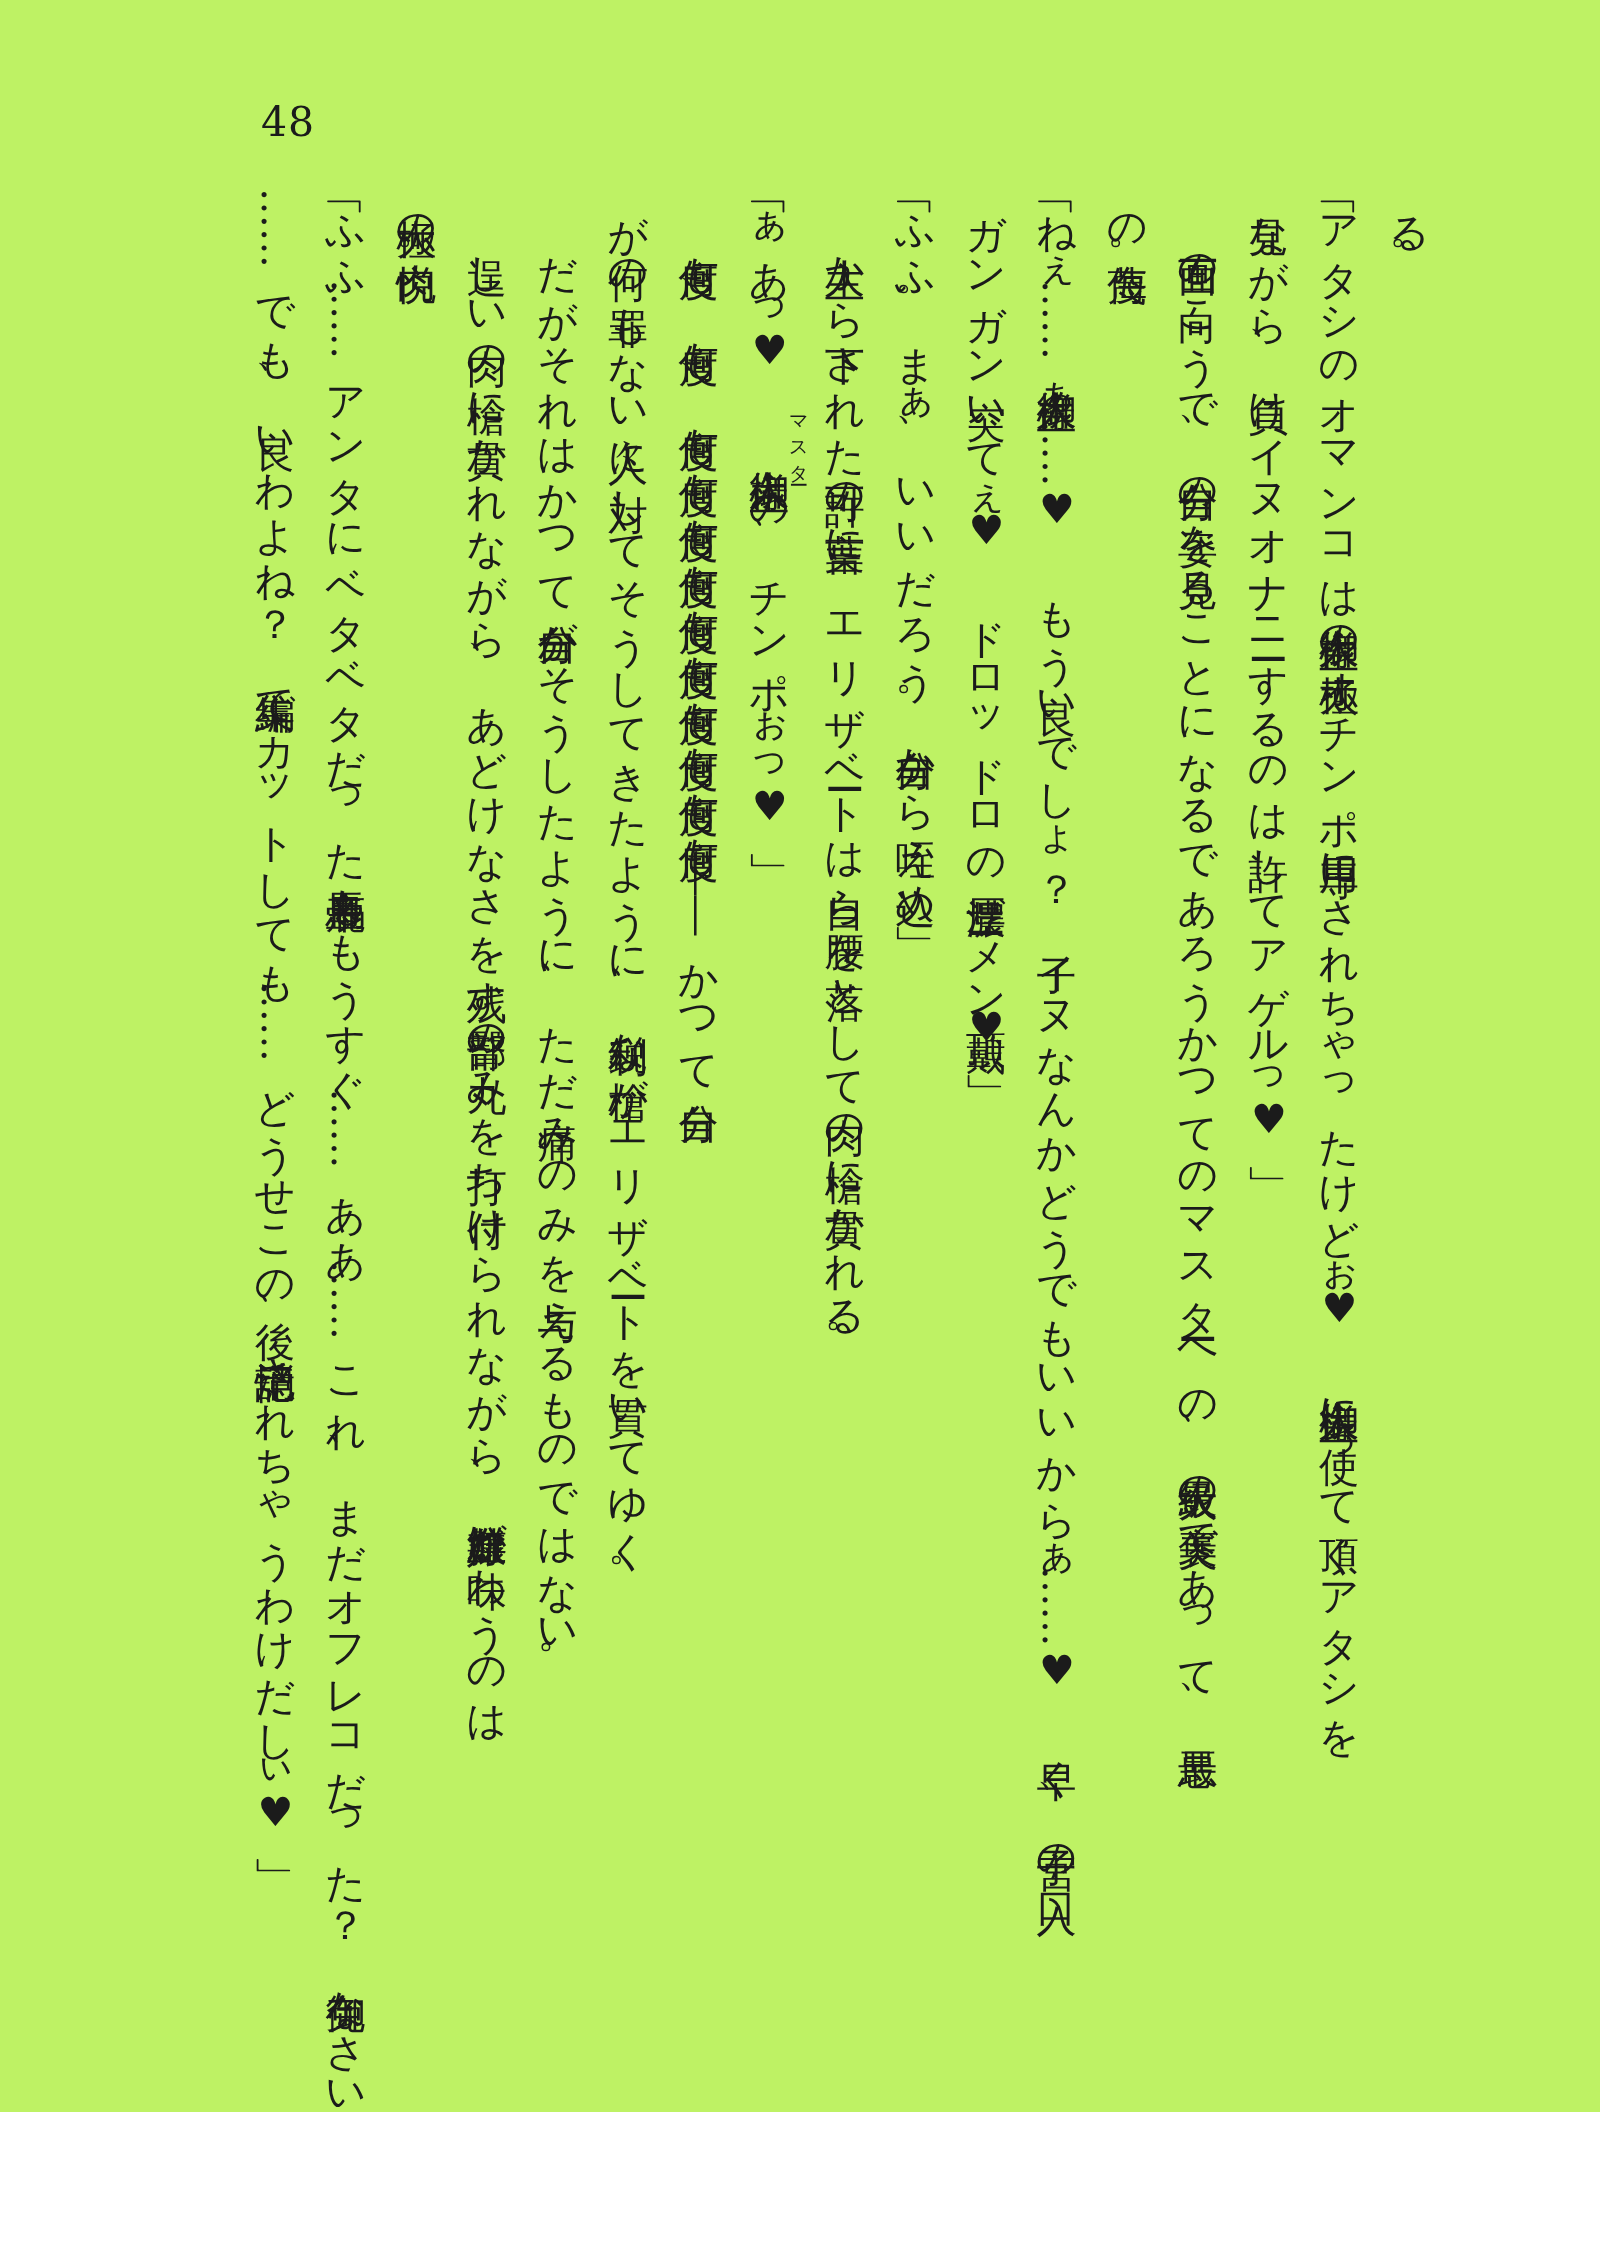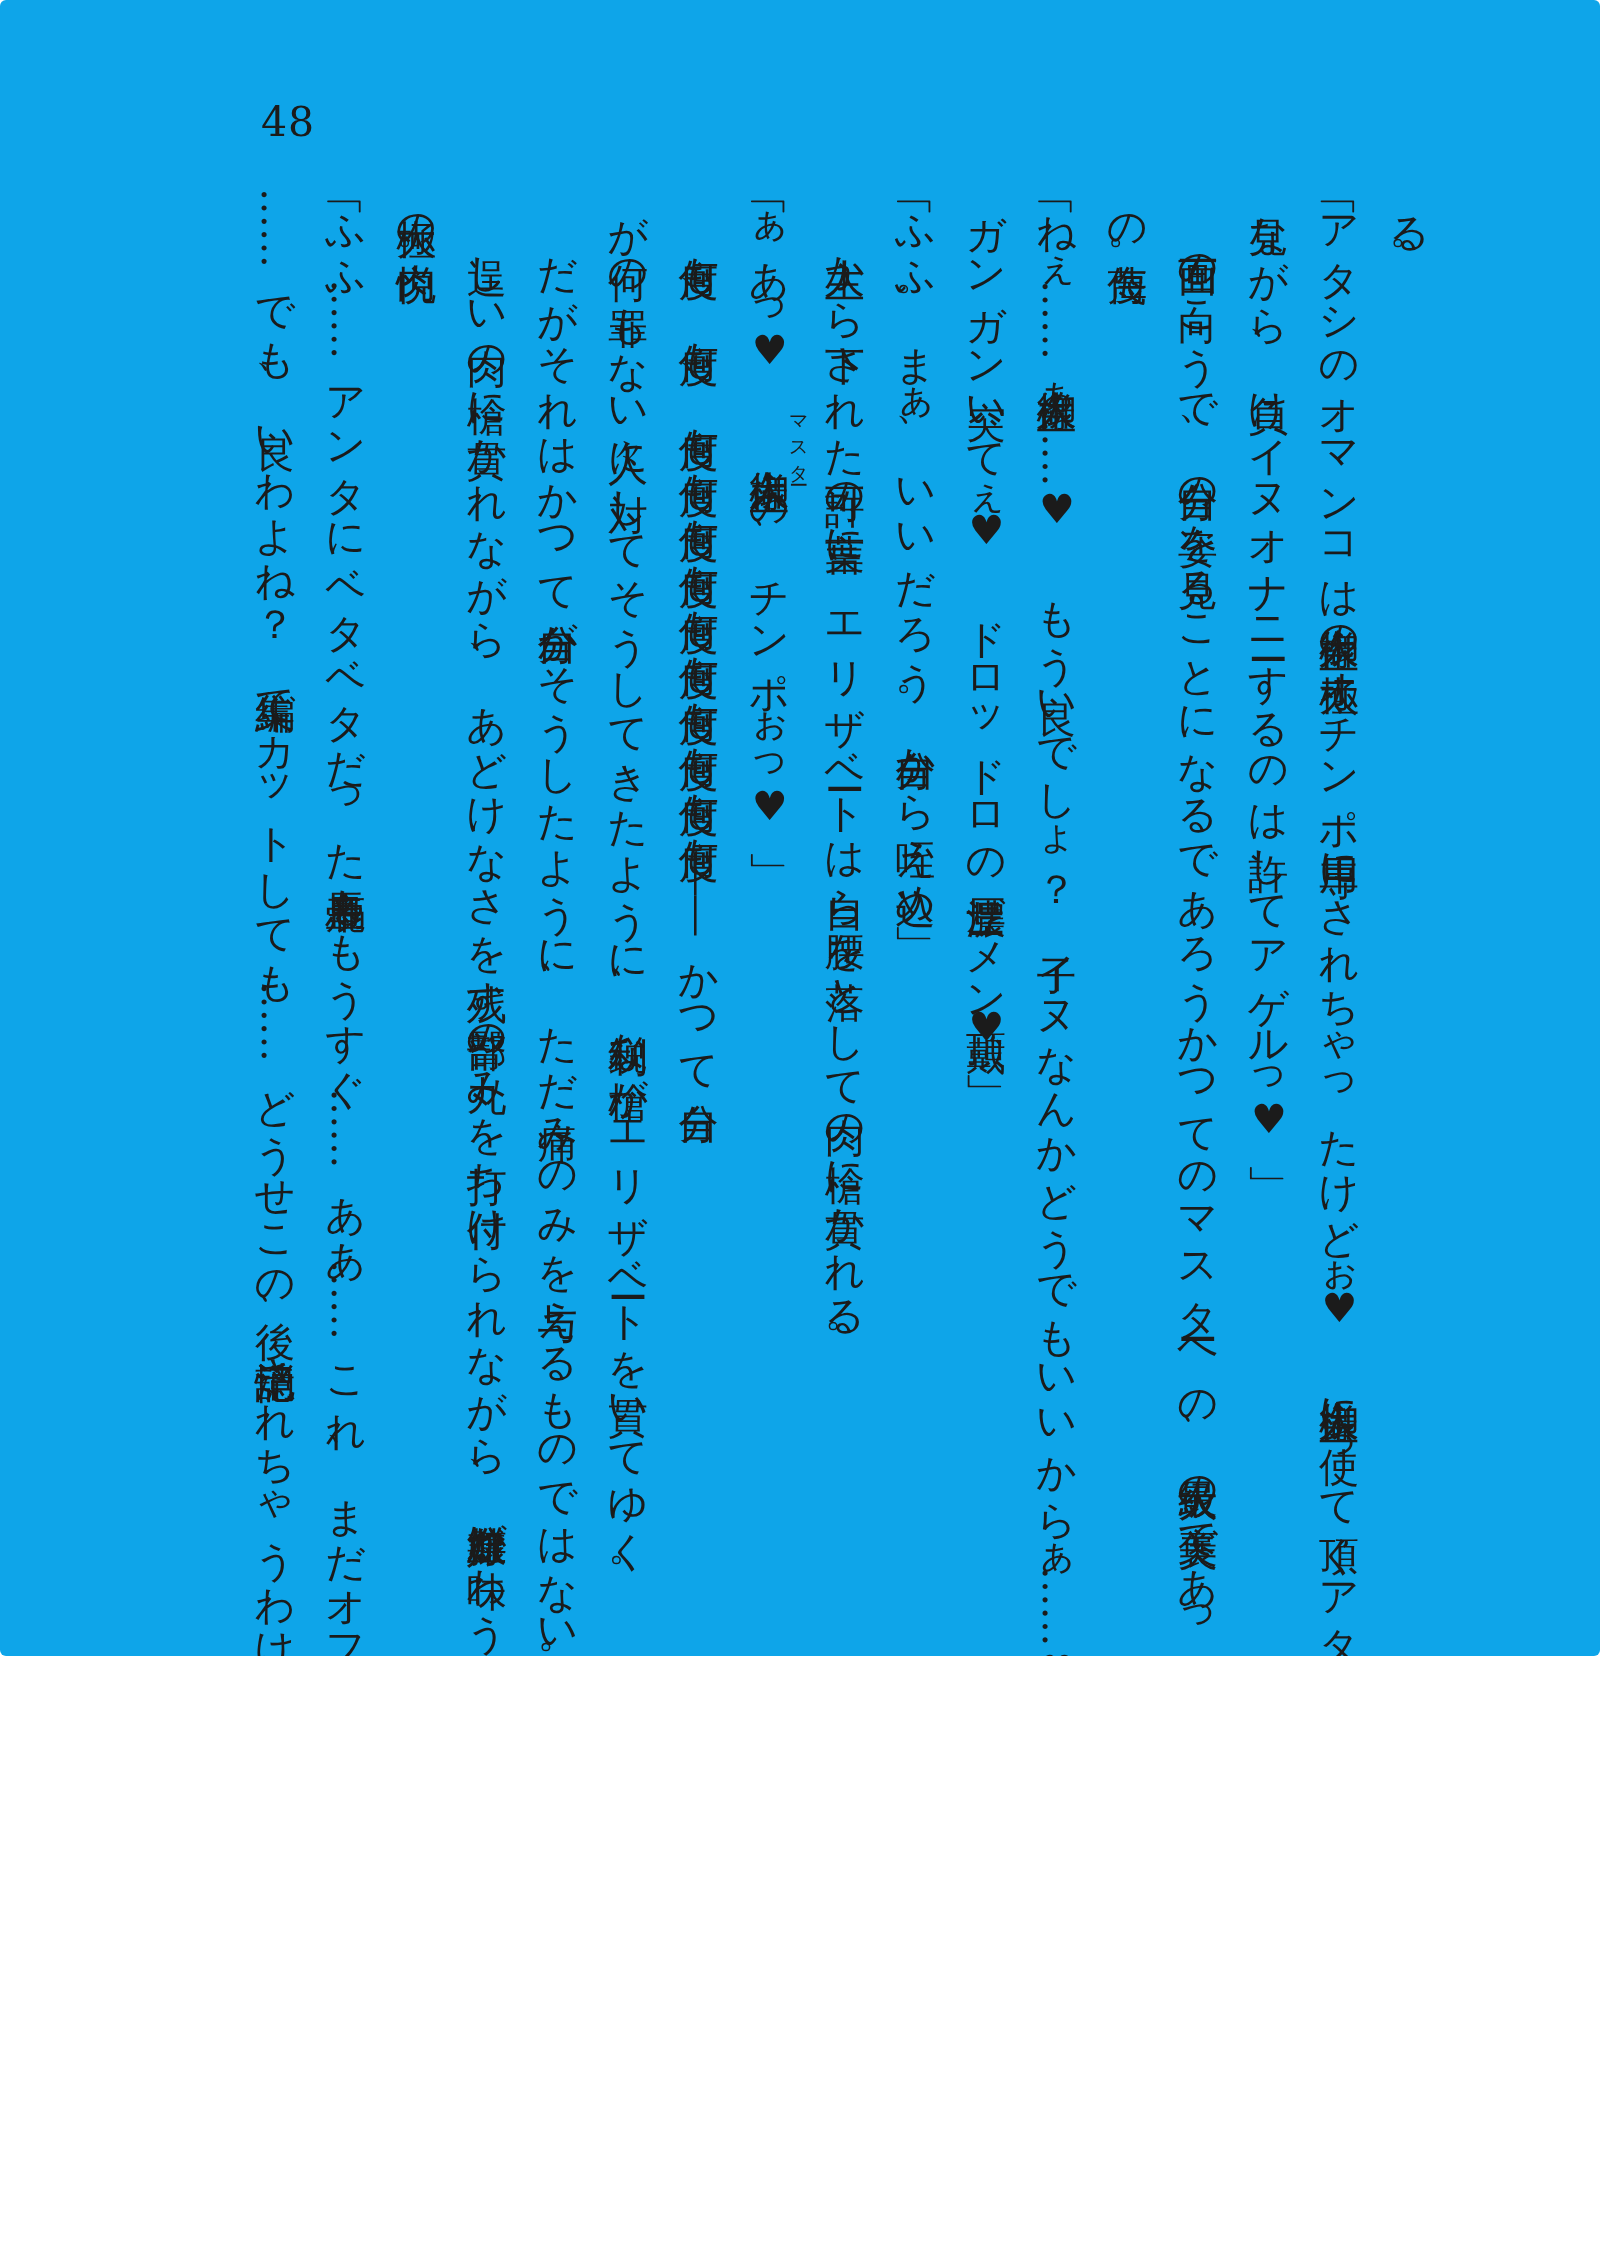--- a/index.html
+++ b/index.html
@@ -2,25 +2,24 @@
 <html lang="ja"><head>
 <meta charset="utf-8">
 <style>
   html, body {
     margin: 0;
     padding: 0;
   }
   .page {
     position: relative;
     width: 1600px;
-    height: 1656px;
-    background: #0ea5e9;
+    height: 2112px;
+    background: #bef264;
     overflow: hidden;
     font-family: "DejaVu Serif", "Liberation Serif", serif;
-    border-radius: 6px;
   }
   .page-number {
     position: absolute;
     left: 261px;
     top: 102px;
     font-size: 41px;
     line-height: 1;
     color: #1b1b1b;
     letter-spacing: 1px;
   }

